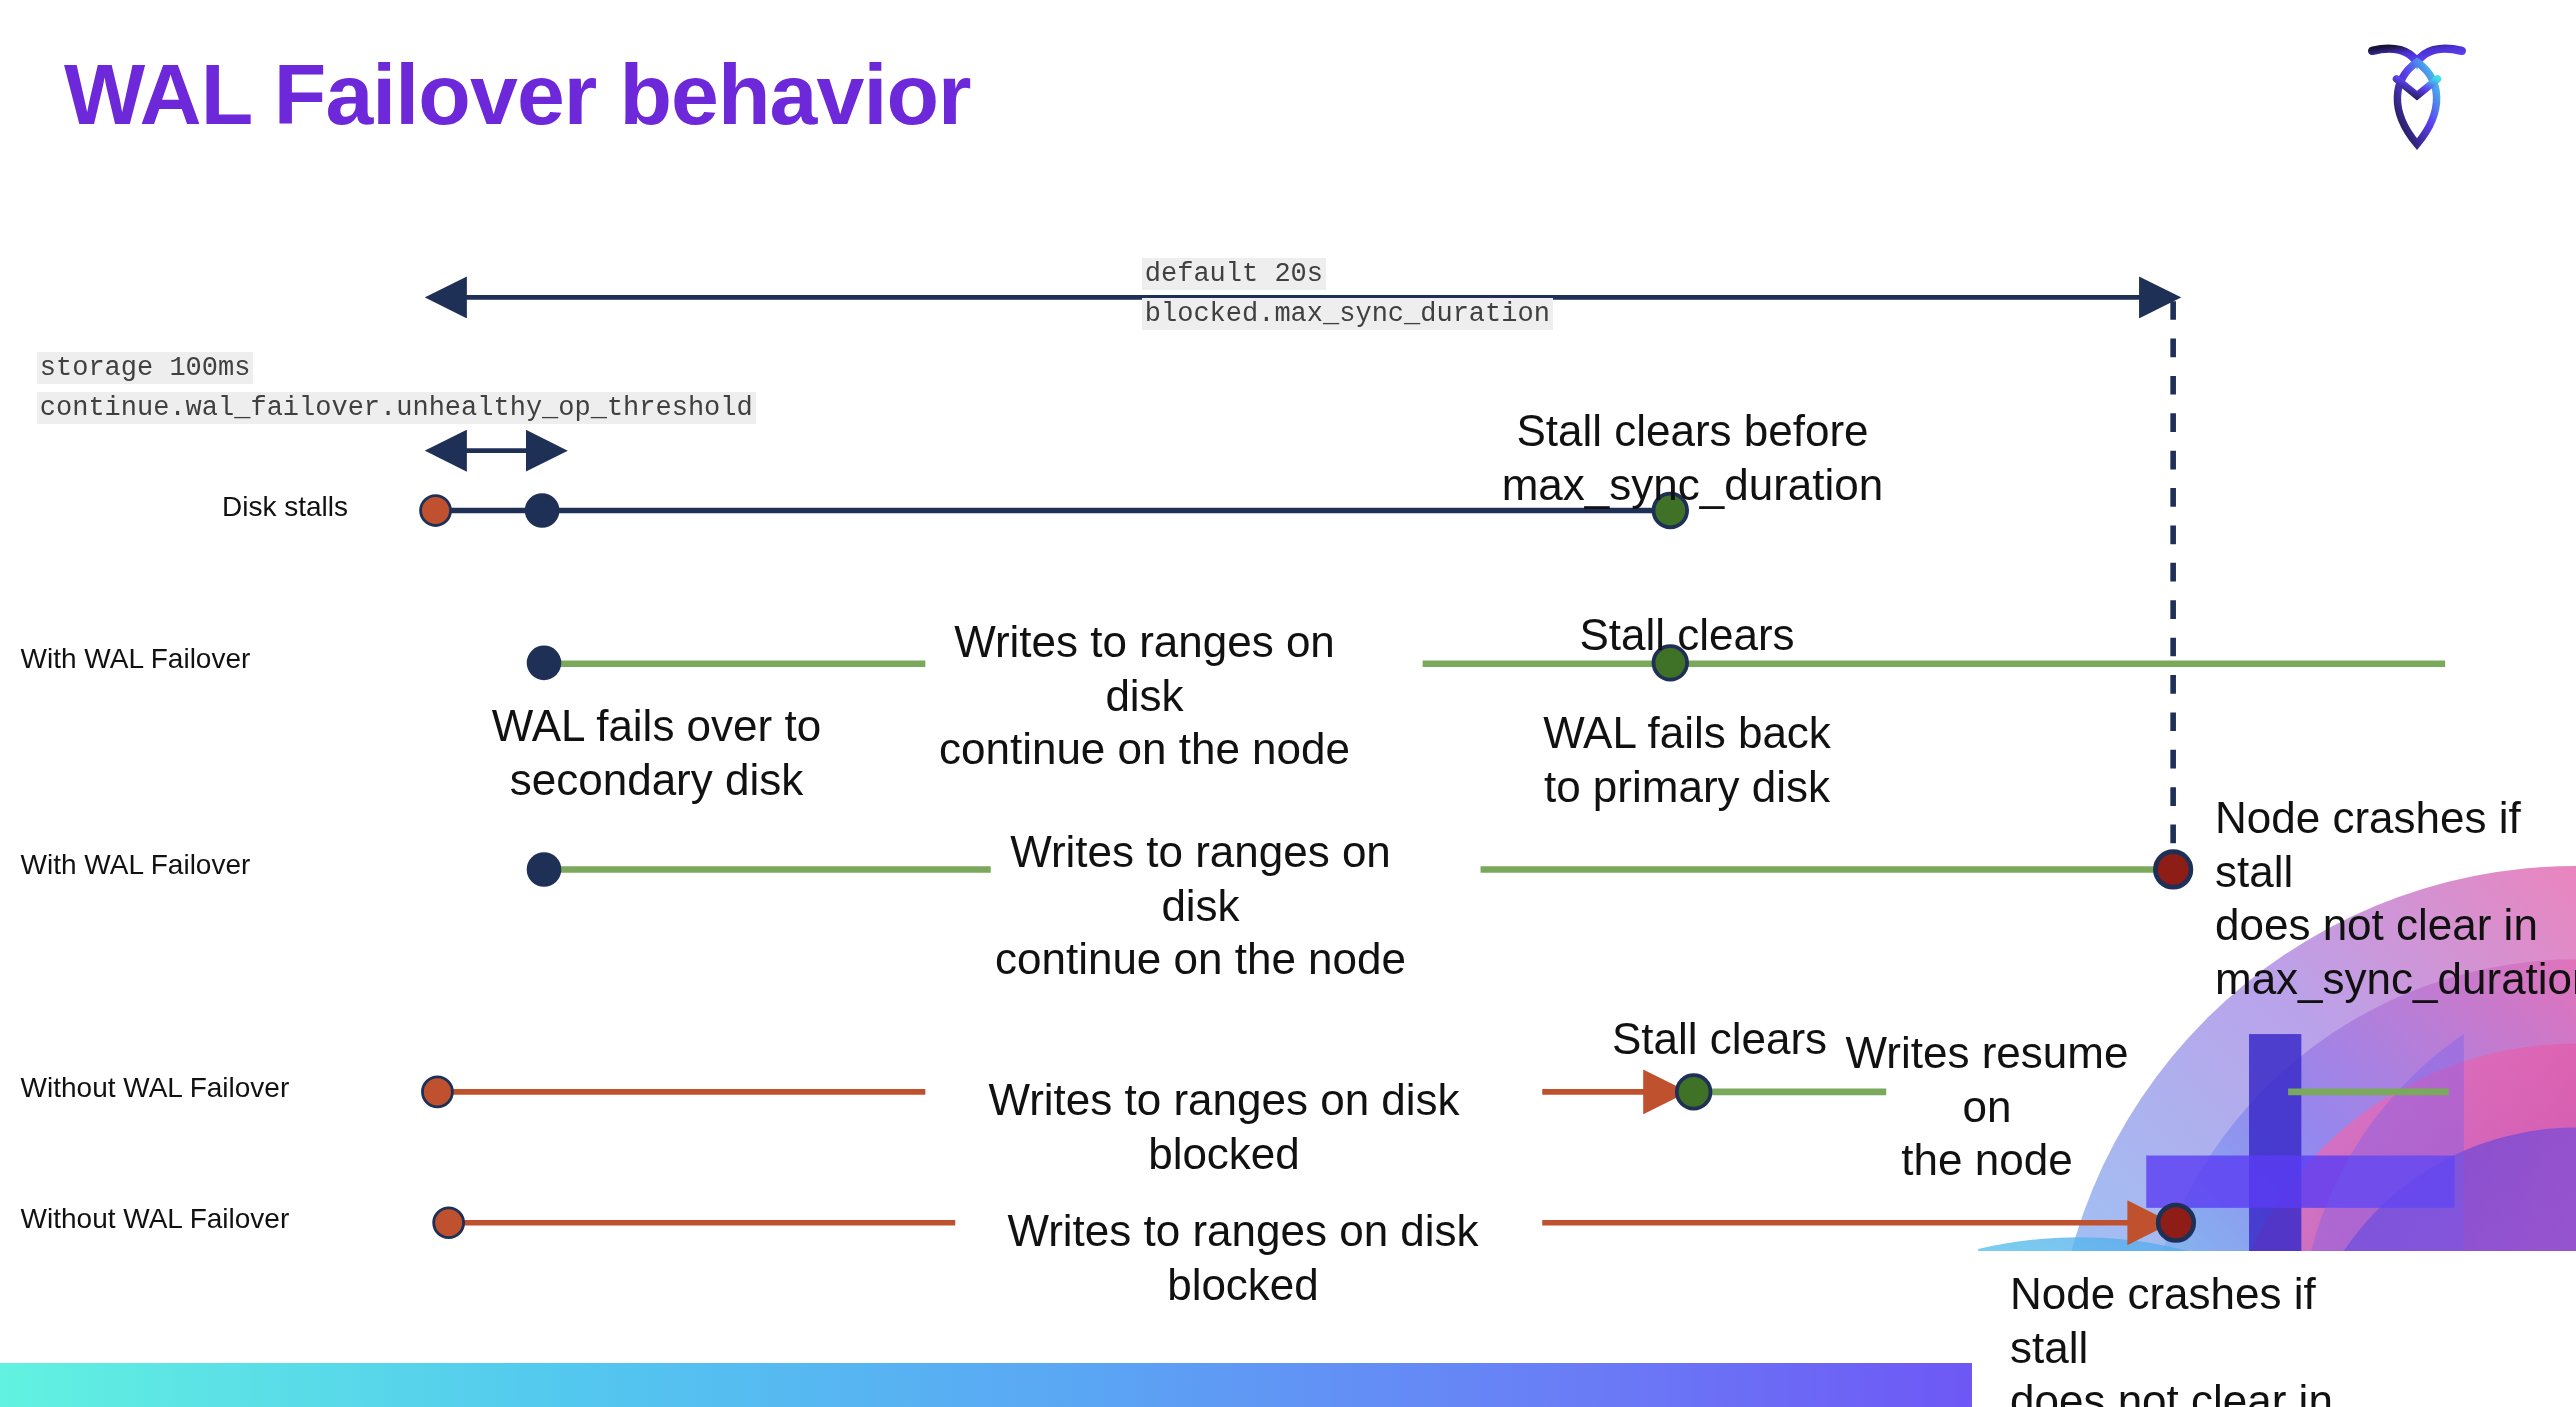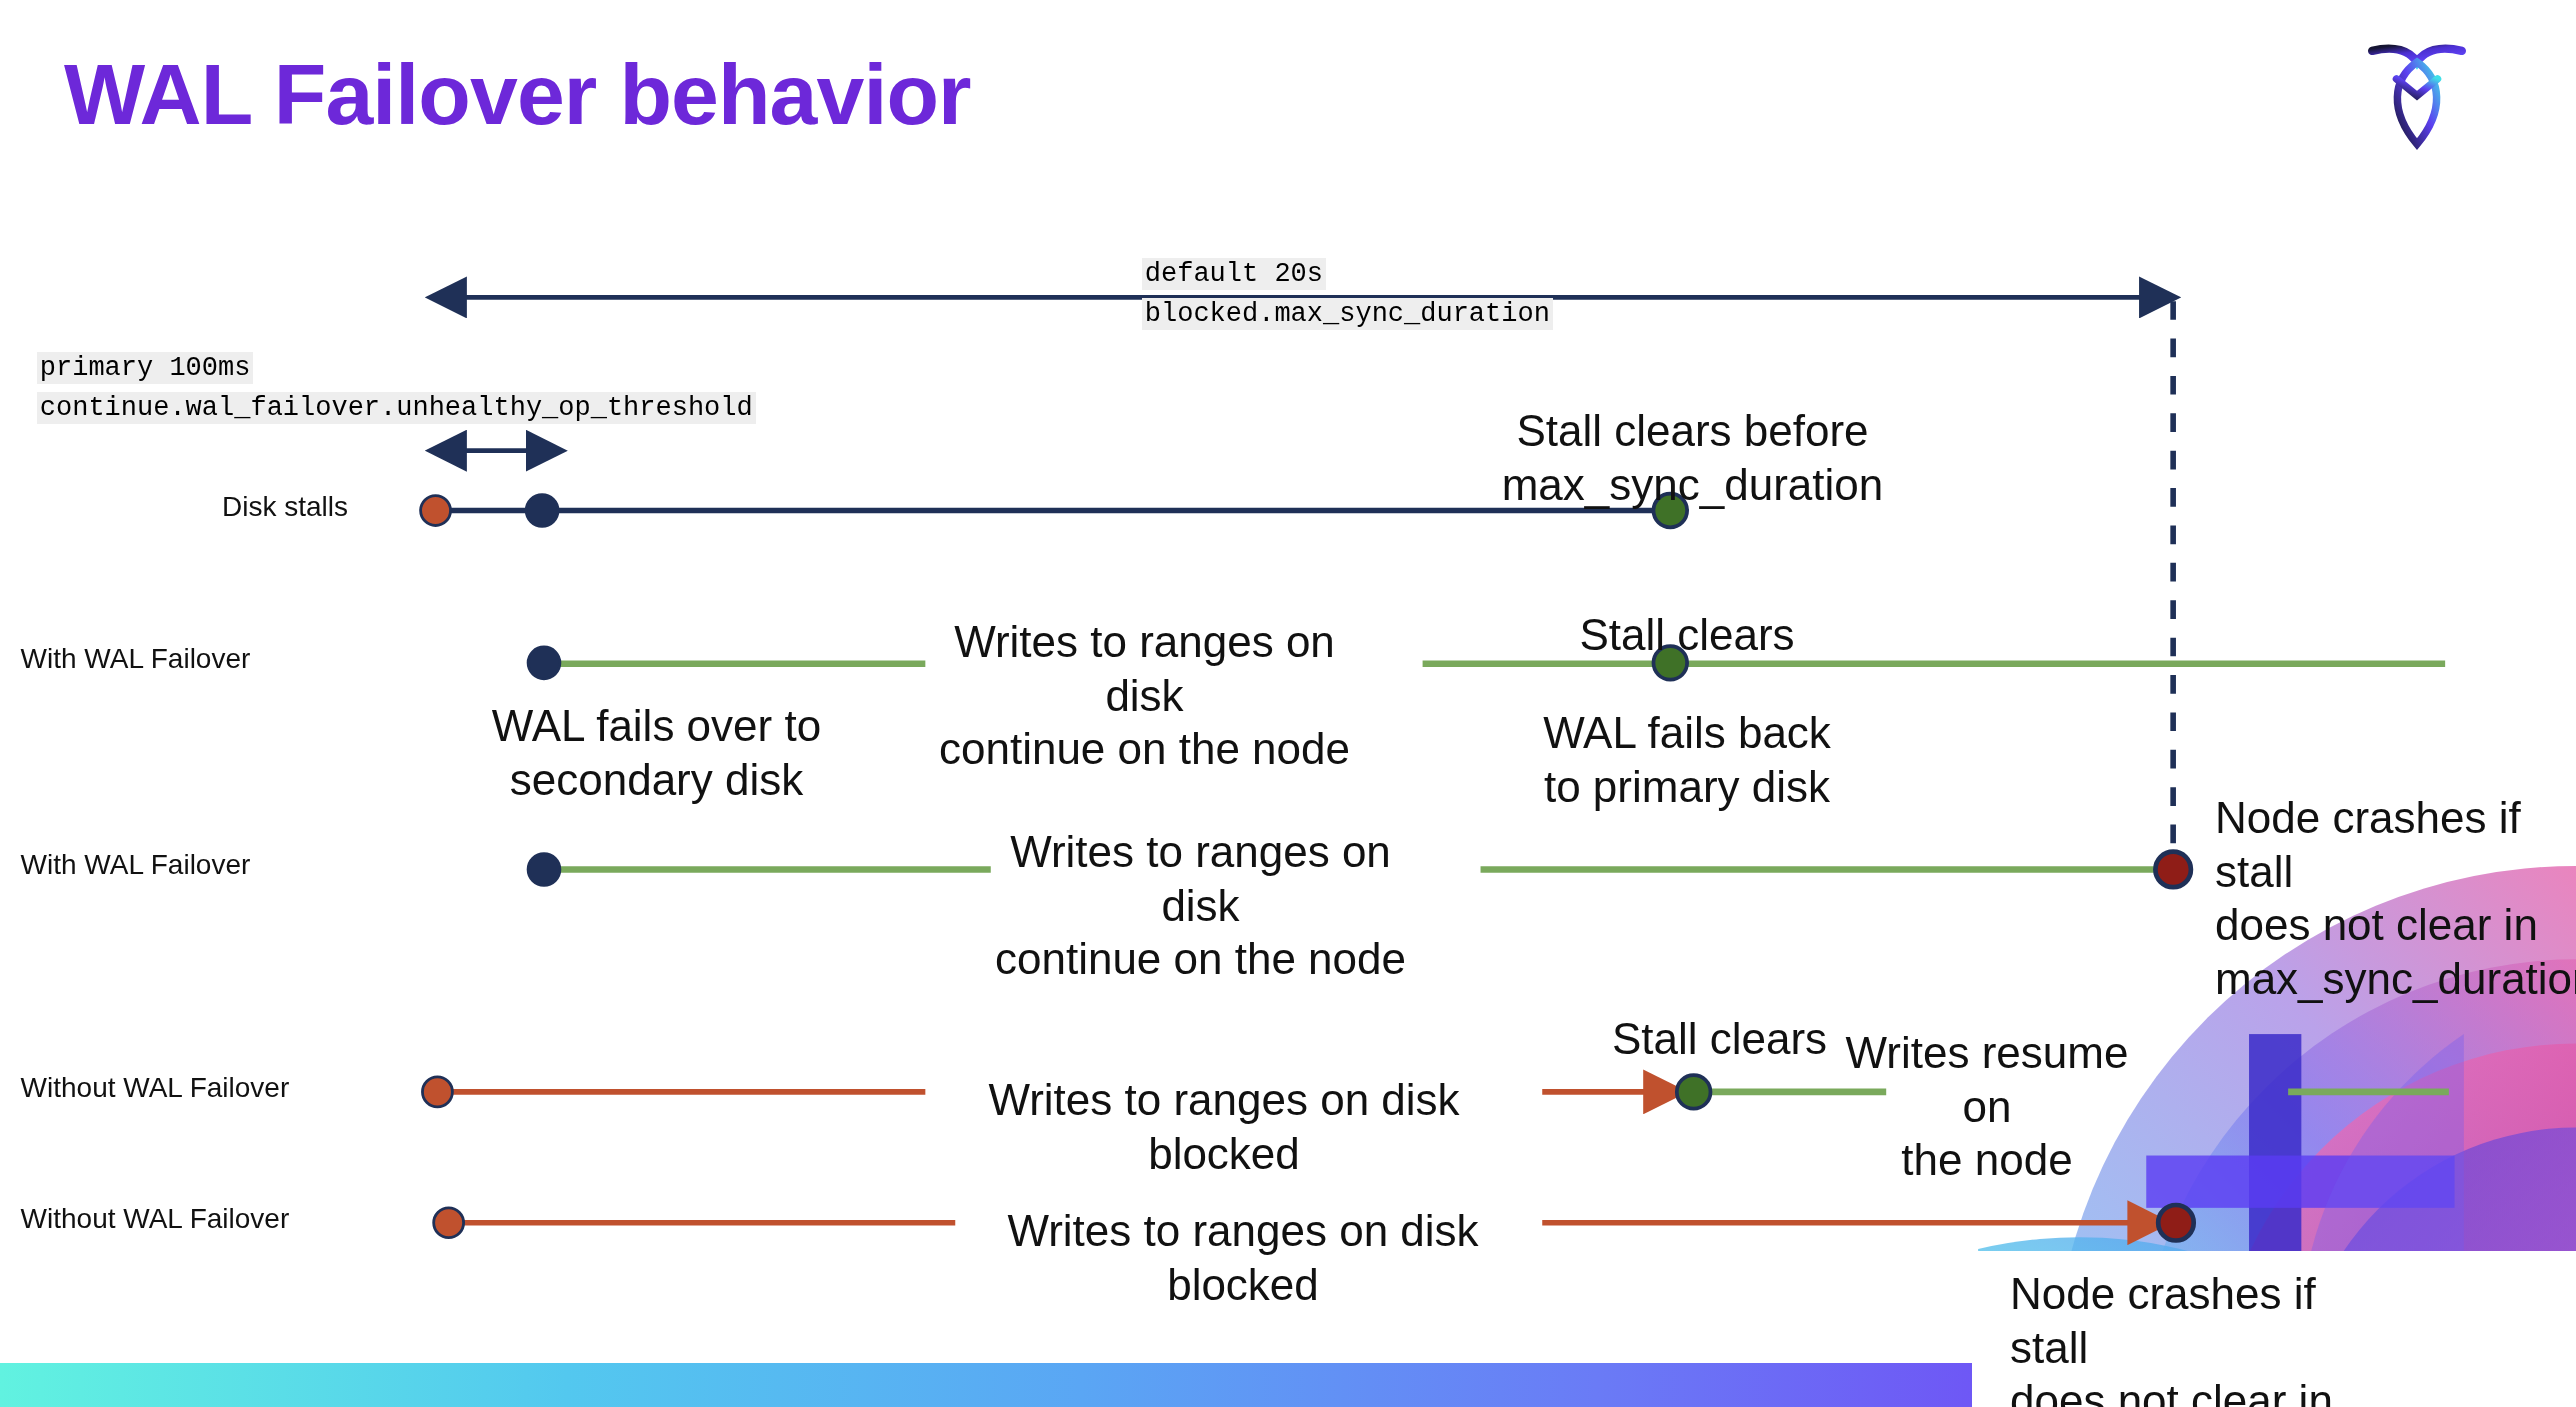--- a/index.html
+++ b/index.html
@@ -19,21 +19,21 @@
   #logo{position:absolute;right:103px;top:30px;width:112px;height:122px;}
 
   
   #diagram{position:absolute;left:0;top:0;width:2576px;height:1408px;}
 
   
   .code-chip{
     position:absolute;
     font-family:"Liberation Mono",monospace;
     font-size:27px;line-height:40px;
-    color:#000000;white-space:nowrap;
+    color:#404040;white-space:nowrap;
   }
   .code-chip span{background:#eeeeee;padding:0.9px 2.8px;}
 
   
   .row-label{
     position:absolute;font-size:28px;color:#111;white-space:nowrap;
     line-height:1.15;
   }
 
   
@@ -189,21 +189,21 @@
       <circle cx="2328" cy="1308" r="19" fill="#8f1d17" stroke="#1f3057" stroke-width="5"></circle>
     </g>
   </svg>
 
   <div class="code-chip" style="left:1142px;top:254px;text-align:left;">
     <div><span>default 20s</span></div>
     <div><span>blocked.max_sync_duration</span></div>
   </div>
 
   <div class="code-chip" style="left:37px;top:348px;text-align:left;">
-    <div><span>primary 100ms</span></div>
+    <div><span>storage 100ms</span></div>
     <div><span>continue.wal_failover.unhealthy_op_threshold</span></div>
   </div>
 
   <div class="row-label" style="left:222px;top:491px;">Disk stalls</div>
   <div class="row-label" style="left:20.6px;top:643px;">With WAL Failover</div>
   <div class="row-label" style="left:20.6px;top:849px;">With WAL Failover</div>
   <div class="row-label" style="left:20.6px;top:1072px;">Without WAL Failover</div>
   <div class="row-label" style="left:20.6px;top:1203px;">Without WAL Failover</div>
 
   <div class="anno" style="left:1496px;top:404px;width:393px;">Stall clears before

